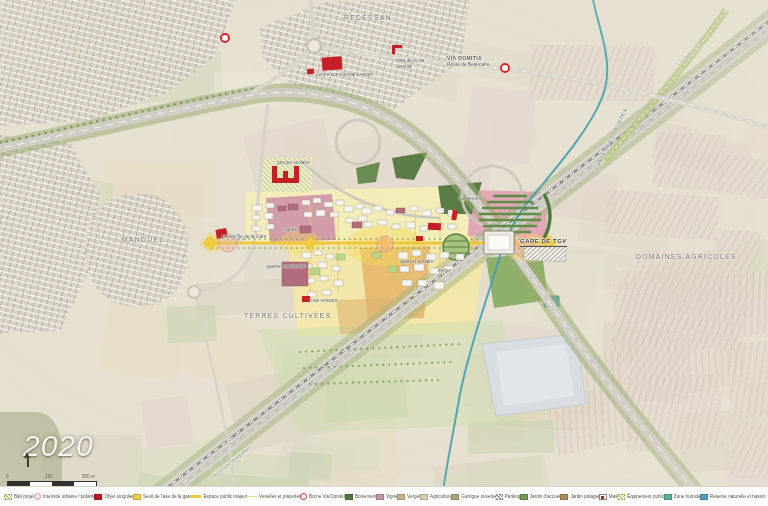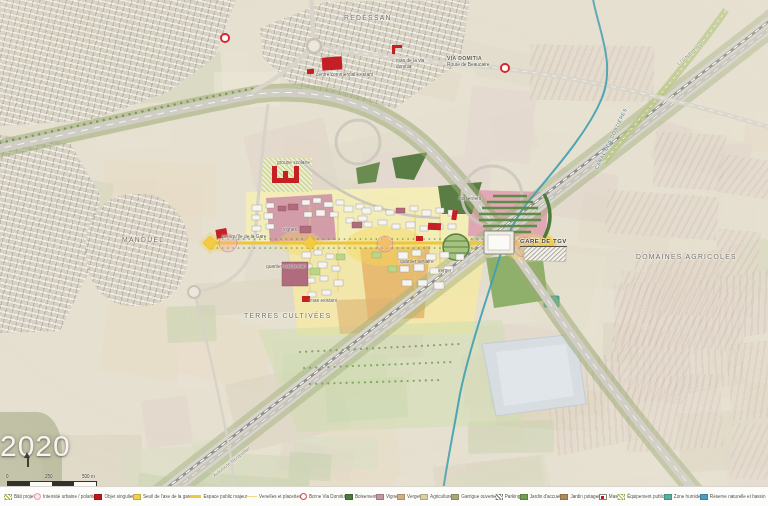--- a/index.html
+++ b/index.html
@@ -26,22 +26,22 @@
   .roadname{font-size:5px;font-weight:700;letter-spacing:.4px;color:#59554b;}
   .tiny{font-size:4.8px;}
   .gare{font-size:6px;font-weight:700;letter-spacing:.5px;color:#3e3b34;
         border-bottom:.5px solid #55524a;padding-bottom:1px;}
   .wrap{white-space:normal;width:38px;}
   .rot{transform-origin:0 0;}
   .cnl{color:#4c6e70;font-size:4.8px;letter-spacing:.6px;}
   .fade{color:#8a857a;}
   
   #chrome{z-index:5;}
-  .year{position:absolute;left:0;top:429px;font-size:30px;font-weight:500;color:#f6f5f1;
-        letter-spacing:1px;text-shadow:0 1px 2px rgba(95,90,78,.8),0 0 4px rgba(95,90,78,.45);}
+  .year{position:absolute;left:23px;top:429px;font-size:30px;font-weight:500;color:#f6f5f1;
+        letter-spacing:1px;text-shadow:0 1px 2px rgba(95,90,78,.8),0 0 4px rgba(95,90,78,.45);font-style:italic;}
   .north{position:absolute;left:23px;top:452px;width:10px;height:16px;}
   .north .stem{position:absolute;left:4px;top:5px;width:1.6px;height:10px;background:#3e3c35;}
   .north .tip{position:absolute;left:1px;top:0;width:0;height:0;
         border-left:3.8px solid transparent;border-right:3.8px solid transparent;
         border-bottom:6px solid #3e3c35;}
   .scalebar{position:absolute;left:7px;top:481px;width:88px;height:3.5px;border:.5px solid #33312c;
         display:flex;}
   .scalebar i{flex:1;}  .scalebar i:nth-child(odd){background:#33312c;} .scalebar i:nth-child(even){background:#fbfaf6;}
   .scalelab{position:absolute;font-size:4.6px;color:#4a473f;top:474px;text-shadow:0 0 2px #fff;}
   

